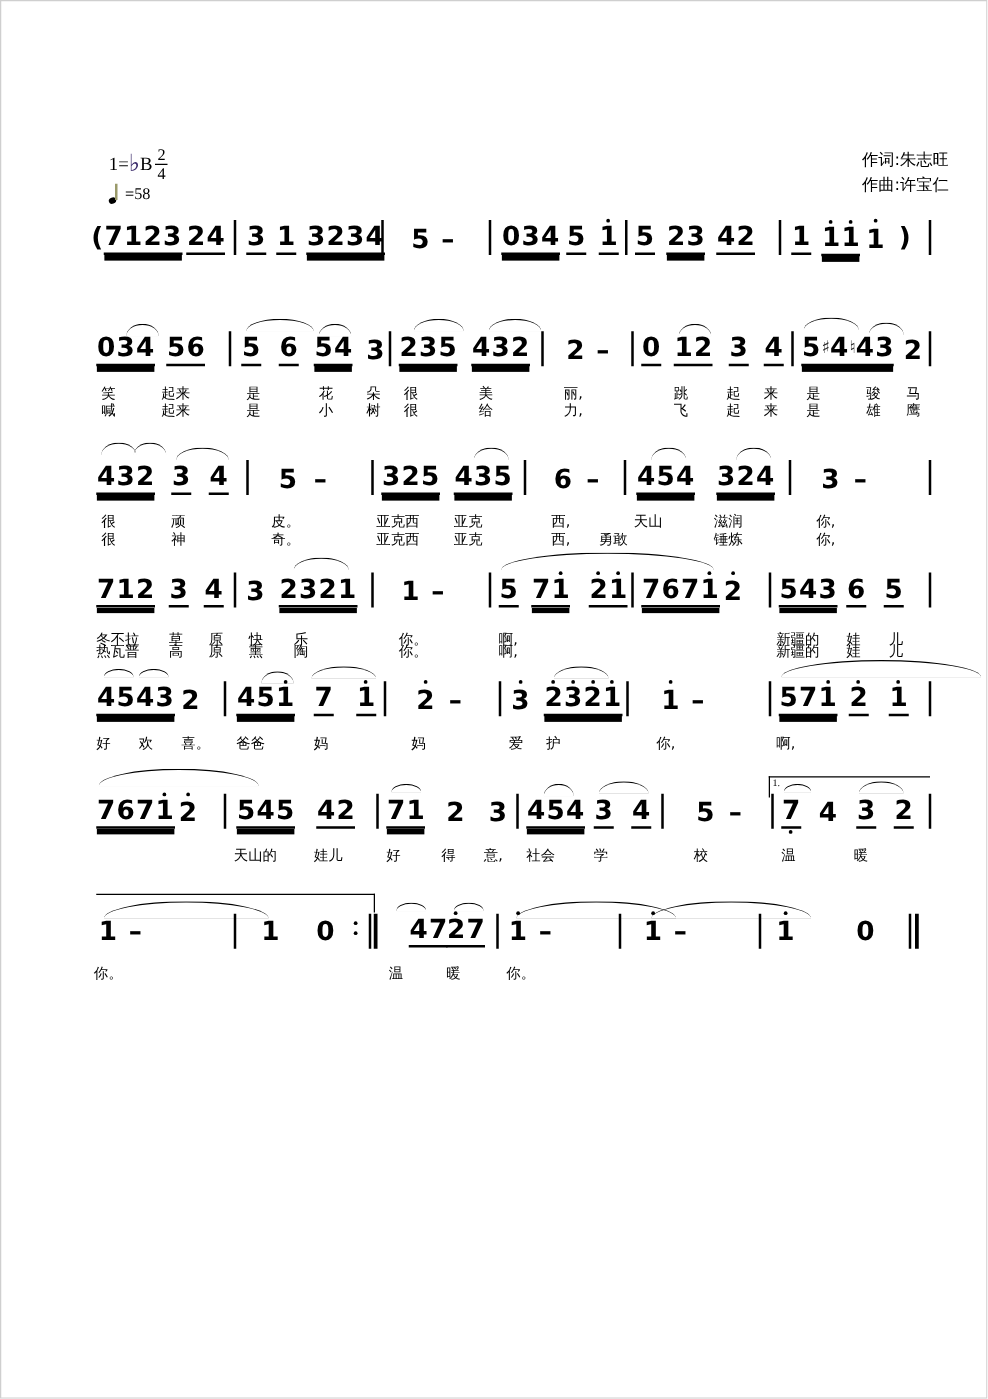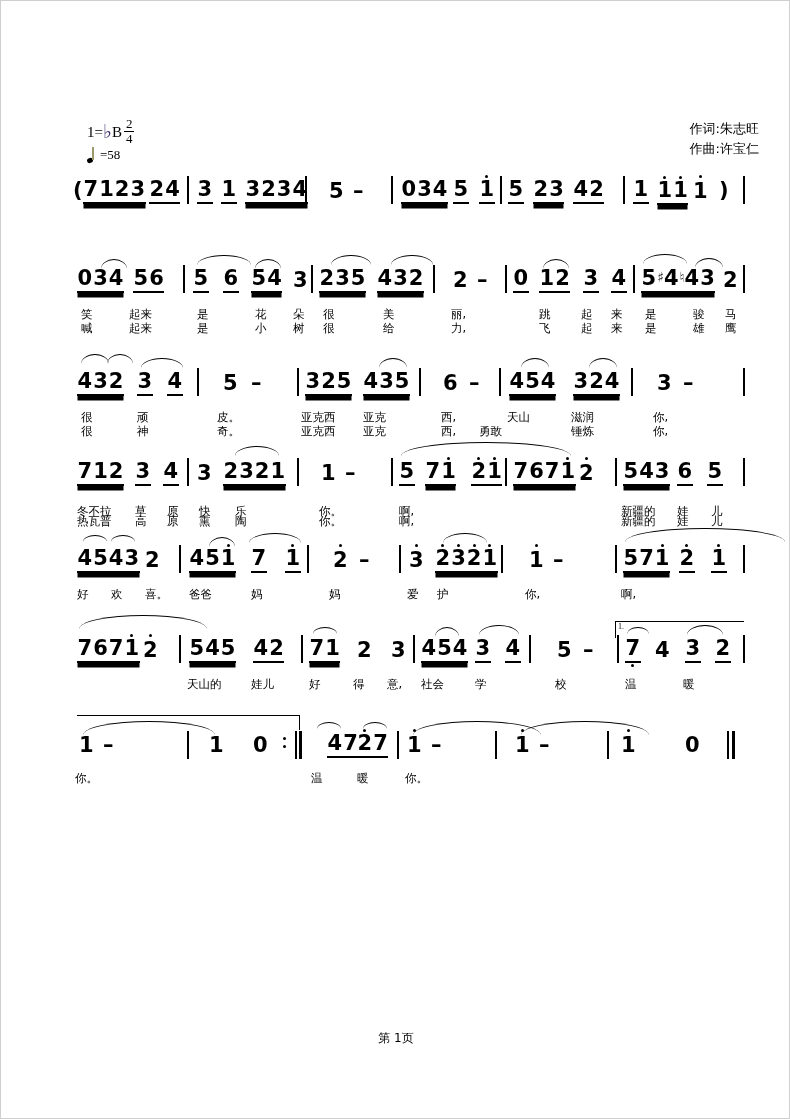--- a/index.html
+++ b/index.html
@@ -514,15 +514,14 @@
       </span>
     </div>
     <div class="row-lyrics" style="top:8px;">
       <span class="lyr" style="left:74px;">你。</span>
       <span class="lyr" style="left:310px;">温</span>
       <span class="lyr" style="left:356px;">暖</span>
       <span class="lyr" style="left:404px;">你。</span>
     </div>
   </div>
 
-  <div class="footer">第 1页</div>
 
 </div>
 
 </body></html>

